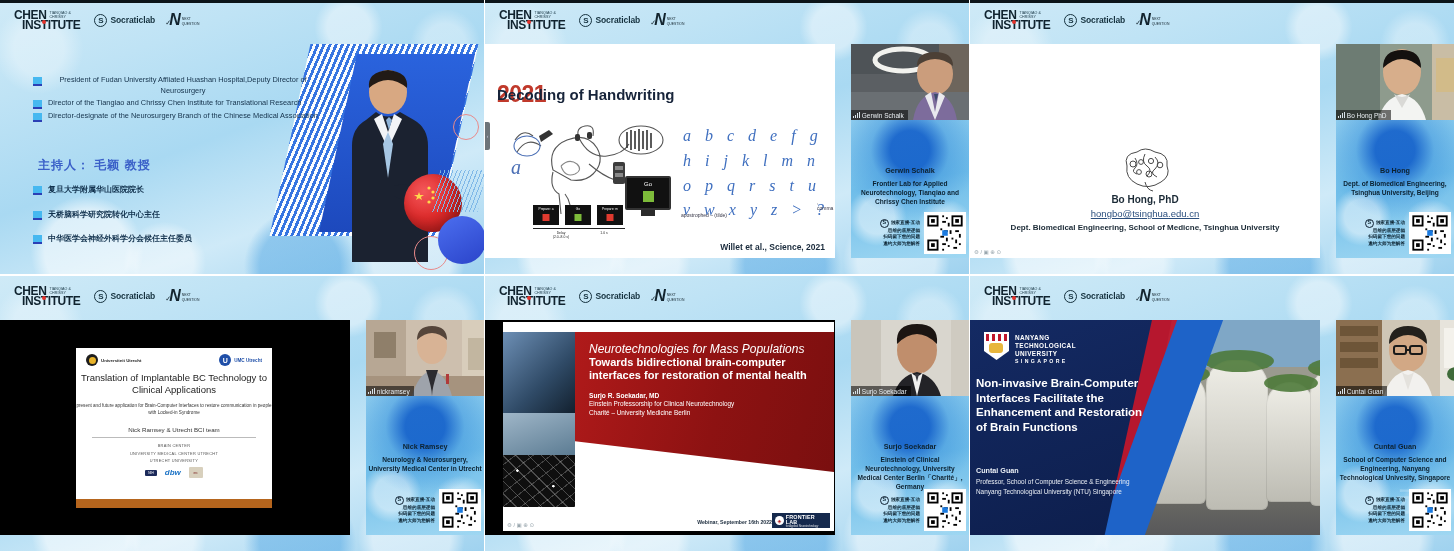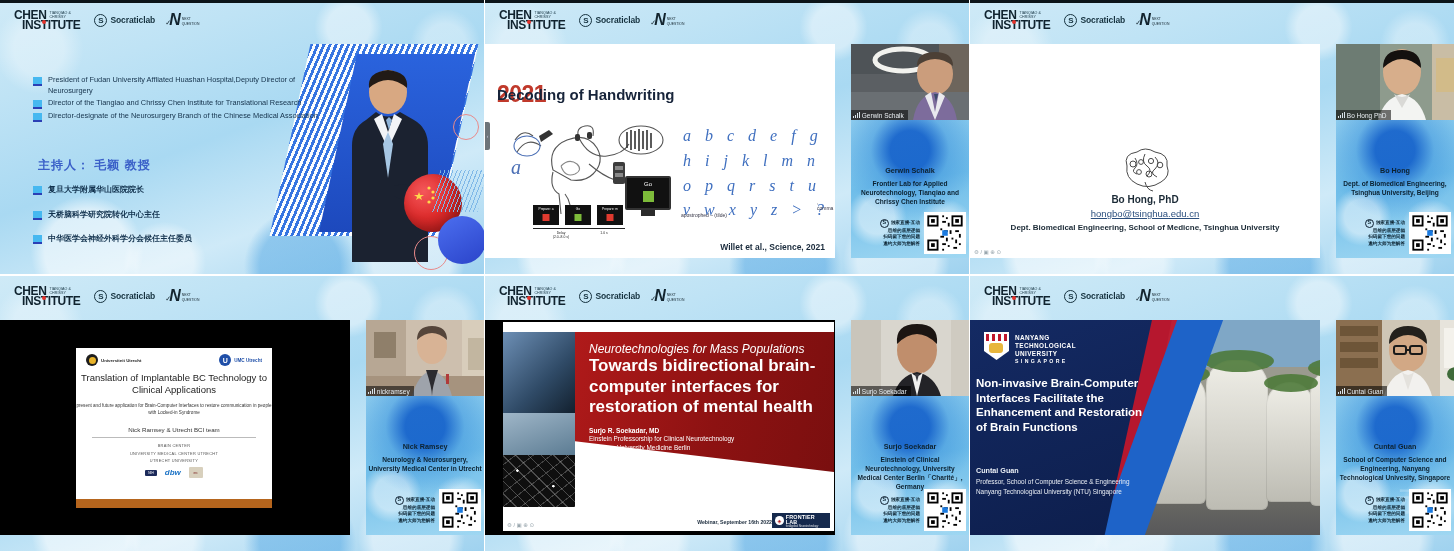--- a/index.html
+++ b/index.html
@@ -146,21 +146,21 @@
     position:absolute; left:38px; top:50px;
     font-size:13px; font-weight:bold; color:#3a5fc8;
     letter-spacing:.6px;
   }
   .bullets-en { position:absolute; left:33px; top:75px; width:285px; }
   .b-row { display:flex; gap:6px; margin-bottom:2px; }
   .b-sq {
     flex:0 0 auto; width:9px; height:9px; margin-top:2px;
     background:#46b8f0; border-bottom:2.5px solid #2b3fb5;
   }
-  .b-tx { font-size:7.4px; color:#14314a; line-height:1.45; font-weight:500; }
+  .b-tx { font-size:7.4px; color:#14314a; line-height:1.45; font-weight:500;text-align:center; }
   .host-title-cn {
     position:absolute; left:38px; top:157px;
     font-size:12px; font-weight:bold; color:#3a5fc8; letter-spacing:1px;
   }
   .bullets-cn { position:absolute; left:33px; top:184px; width:260px; }
   .bullets-cn .b-row { margin-bottom:13px; }
   .bullets-cn .b-tx { font-size:8px; font-weight:bold; color:#10304c; }
   .p1-diag {
     position:absolute; right:26px; top:44px; width:168px; height:192px;
     background:repeating-linear-gradient(102deg,#2f6fe0 0 3px,#ffffff 3px 6px);
@@ -280,21 +280,21 @@
       radial-gradient(circle at 70% 60%, #fff 0 1px, transparent 1.5px),
       repeating-linear-gradient(45deg, rgba(255,255,255,.25) 0 1px, transparent 1px 9px),
       repeating-linear-gradient(-38deg, rgba(255,255,255,.22) 0 1px, transparent 1px 11px);}
   .sk-red {
     position:absolute; left:72px; right:0; top:10px; height:140px;
     background:linear-gradient(105deg,#b01a1a 0%,#8d1212 55%,#7a0f0f 100%);
     color:#fff; padding:10px 12px 0 14px;
     clip-path: polygon(0 0, 100% 0, 100% 100%, 0 78%);
   }
   .sk-k1 { font-size:12px; font-style:italic; margin-bottom:0;}
-  .sk-k2 { font-size:17px; font-weight:bold; line-height:1.22; }
+  .sk-k2 { font-size:11px; font-weight:bold; line-height:1.22; }
   .sk-k3 { margin-top:9px; font-size:6.6px; font-weight:bold; }
   .sk-k4 { font-size:6.4px; line-height:1.42; }
   .sk-webi { position:absolute; right:62px; bottom:6px; font-size:5.2px; font-weight:bold; color:#1b2b3c;}
   .sk-lab {
     position:absolute; right:4px; bottom:3px; width:58px; height:15px;
     background:#15294d; color:#fff; display:flex; align-items:center; gap:2px; padding:0 3px;
   }
   .sk-lab .fl-c { width:9px;height:9px;border-radius:50%;background:#fff;
     display:flex;align-items:center;justify-content:center;font-size:5px;color:#b01a1a;}
   .sk-lab .fl-t { line-height:1.08; }

